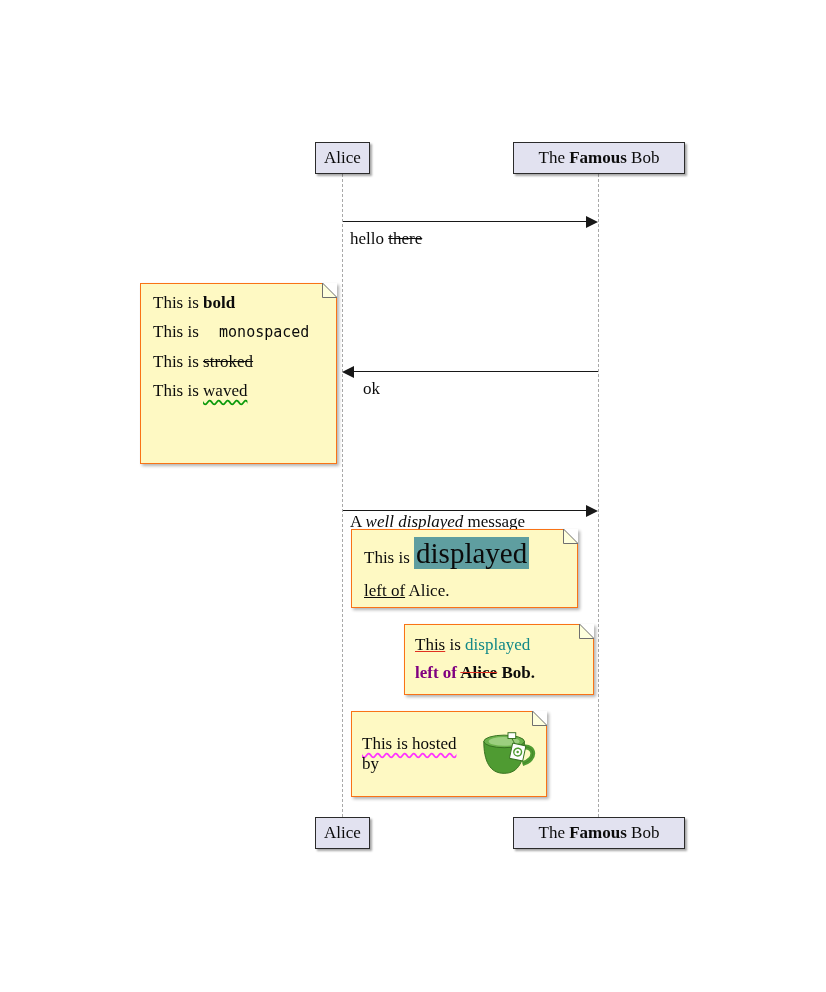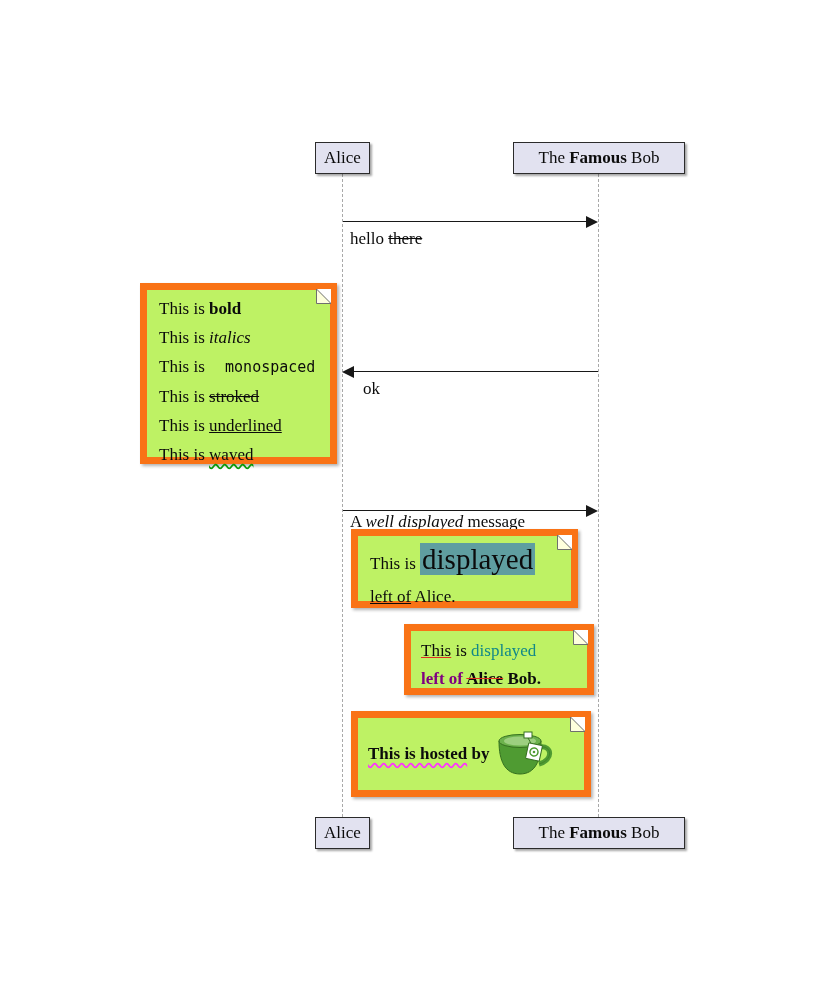--- a/index.html
+++ b/index.html
@@ -18,21 +18,21 @@
   
   .lifeline{position:absolute;top:174px;height:643px;width:0;border-left:1px dashed #a9a9a9;}
   
   .msg-label{position:absolute;white-space:nowrap;margin-top:32px;}
   .msg-line{position:absolute;height:1px;background:#181818;}
   .arr{position:absolute;width:0;height:0;}
   .arr-right{border-top:6px solid transparent;border-bottom:6px solid transparent;border-left:12px solid #181818;}
   .arr-left{border-top:6px solid transparent;border-bottom:6px solid transparent;border-right:12px solid #181818;}
   
   .note{
-    position:absolute;background:#bef264;border:7px solid #f97316;
+    position:absolute;background:#fef9c3;border:1px solid #f97316;
     box-shadow:2px 2px 3px rgba(0,0,0,.3);box-sizing:border-box;
   }
   .note::before{ 
     content:"";position:absolute;top:-1px;right:-1px;width:0;height:0;
     border-top:15px solid #ffffff;border-left:15px solid transparent;z-index:1;
   }
   .note .fold{position:absolute;top:-1px;right:-1px;z-index:2;}
   .note .content{position:relative;z-index:0;}
   
   .t-bold{font-weight:bold;}
@@ -70,24 +70,22 @@
   <div class="msg-label" style="left:350px;top:197px;"><span>hello </span><span class="t-strike">there</span></div>
   <div class="msg-line" style="left:343px;top:221px;width:243px;"></div>
   <div class="arr arr-right" style="left:586px;top:216px;"></div>
 
   <div class="note" style="left:140px;top:283px;width:197px;height:181px;">
     <svg class="fold" width="15" height="15" viewBox="0 0 15 15">
         <path d="M0.5 0 L0.5 14.5 L15 14.5 Z" fill="#FEFFDD" stroke="#6f6f6f" stroke-width="1"></path>
       </svg>
     <div class="content" style="padding:4px 12px;">
       <div class="fmt-line"><span>This is </span><span class="t-bold">bold</span></div>
-      <div class="fmt-line"><span>This is </span><span class="t-italic">italics</span></div>
       <div class="fmt-line"><span>This is </span><span class="t-mono">monospaced</span></div>
       <div class="fmt-line"><span>This is </span><span class="t-strike">stroked</span></div>
-      <div class="fmt-line"><span>This is </span><span class="t-underline">underlined</span></div>
       <div class="fmt-line"><span>This is </span><span class="t-wave">waved</span></div>
     </div>
   </div>
 
   <div class="msg-label" style="left:363px;top:347px;"><span>ok</span></div>
   <div class="msg-line" style="left:353px;top:371px;width:245px;"></div>
   <div class="arr arr-left" style="left:342px;top:366px;"></div>
 
   <div class="msg-label" style="left:350px;top:480px;"><span>A </span><span class="t-italic">well displayed</span><span> message</span></div>
   <div class="msg-line" style="left:343px;top:510px;width:243px;"></div>
@@ -106,21 +104,21 @@
   <div class="note" style="left:404px;top:624px;width:190px;height:71px;">
     <svg class="fold" width="15" height="15" viewBox="0 0 15 15">
         <path d="M0.5 0 L0.5 14.5 L15 14.5 Z" fill="#FEFFDD" stroke="#6f6f6f" stroke-width="1"></path>
       </svg>
     <div class="content" style="padding:6px 10px;">
       <div class="n3-line"><span class="t-u-red">This</span><span> is </span><span class="t-teal">displayed</span></div>
       <div class="n3-line t-bold"><span class="t-purple">left of</span><span> </span><span class="t-strike-red">Alice</span><span> Bob.</span></div>
     </div>
   </div>
 
-  <div class="note" style="left:351px;top:711px;width:240px;height:86px;font-weight:bold;">
+  <div class="note" style="left:351px;top:711px;width:196px;height:86px;">
     <svg class="fold" width="15" height="15" viewBox="0 0 15 15">
         <path d="M0.5 0 L0.5 14.5 L15 14.5 Z" fill="#FEFFDD" stroke="#6f6f6f" stroke-width="1"></path>
       </svg>
     <div class="content" style="display:flex;align-items:center;height:100%;padding:0 10px;box-sizing:border-box;">
       <span><span class="t-wave-pink">This is hosted</span><span> by </span></span>
       <svg width="60" height="46" viewBox="0 0 60 46" style="margin-left:4px;">
         <path d="M47 16 C59 14 61 29 46 33" fill="none" stroke="#4F9B32" stroke-width="5"></path>
         <path d="M47 16 C59 14 61 29 46 33" fill="none" stroke="#35701F" stroke-width="1" opacity=".5"></path>
         <path d="M6 10 C6 30 12 43 27 43 C42 43 48 30 48 10 Z" fill="#4F9B32" stroke="#35701F" stroke-width="1"></path>
         <ellipse cx="27" cy="10" rx="21" ry="6.5" fill="#6CB24C" stroke="#35701F" stroke-width="1"></ellipse>

